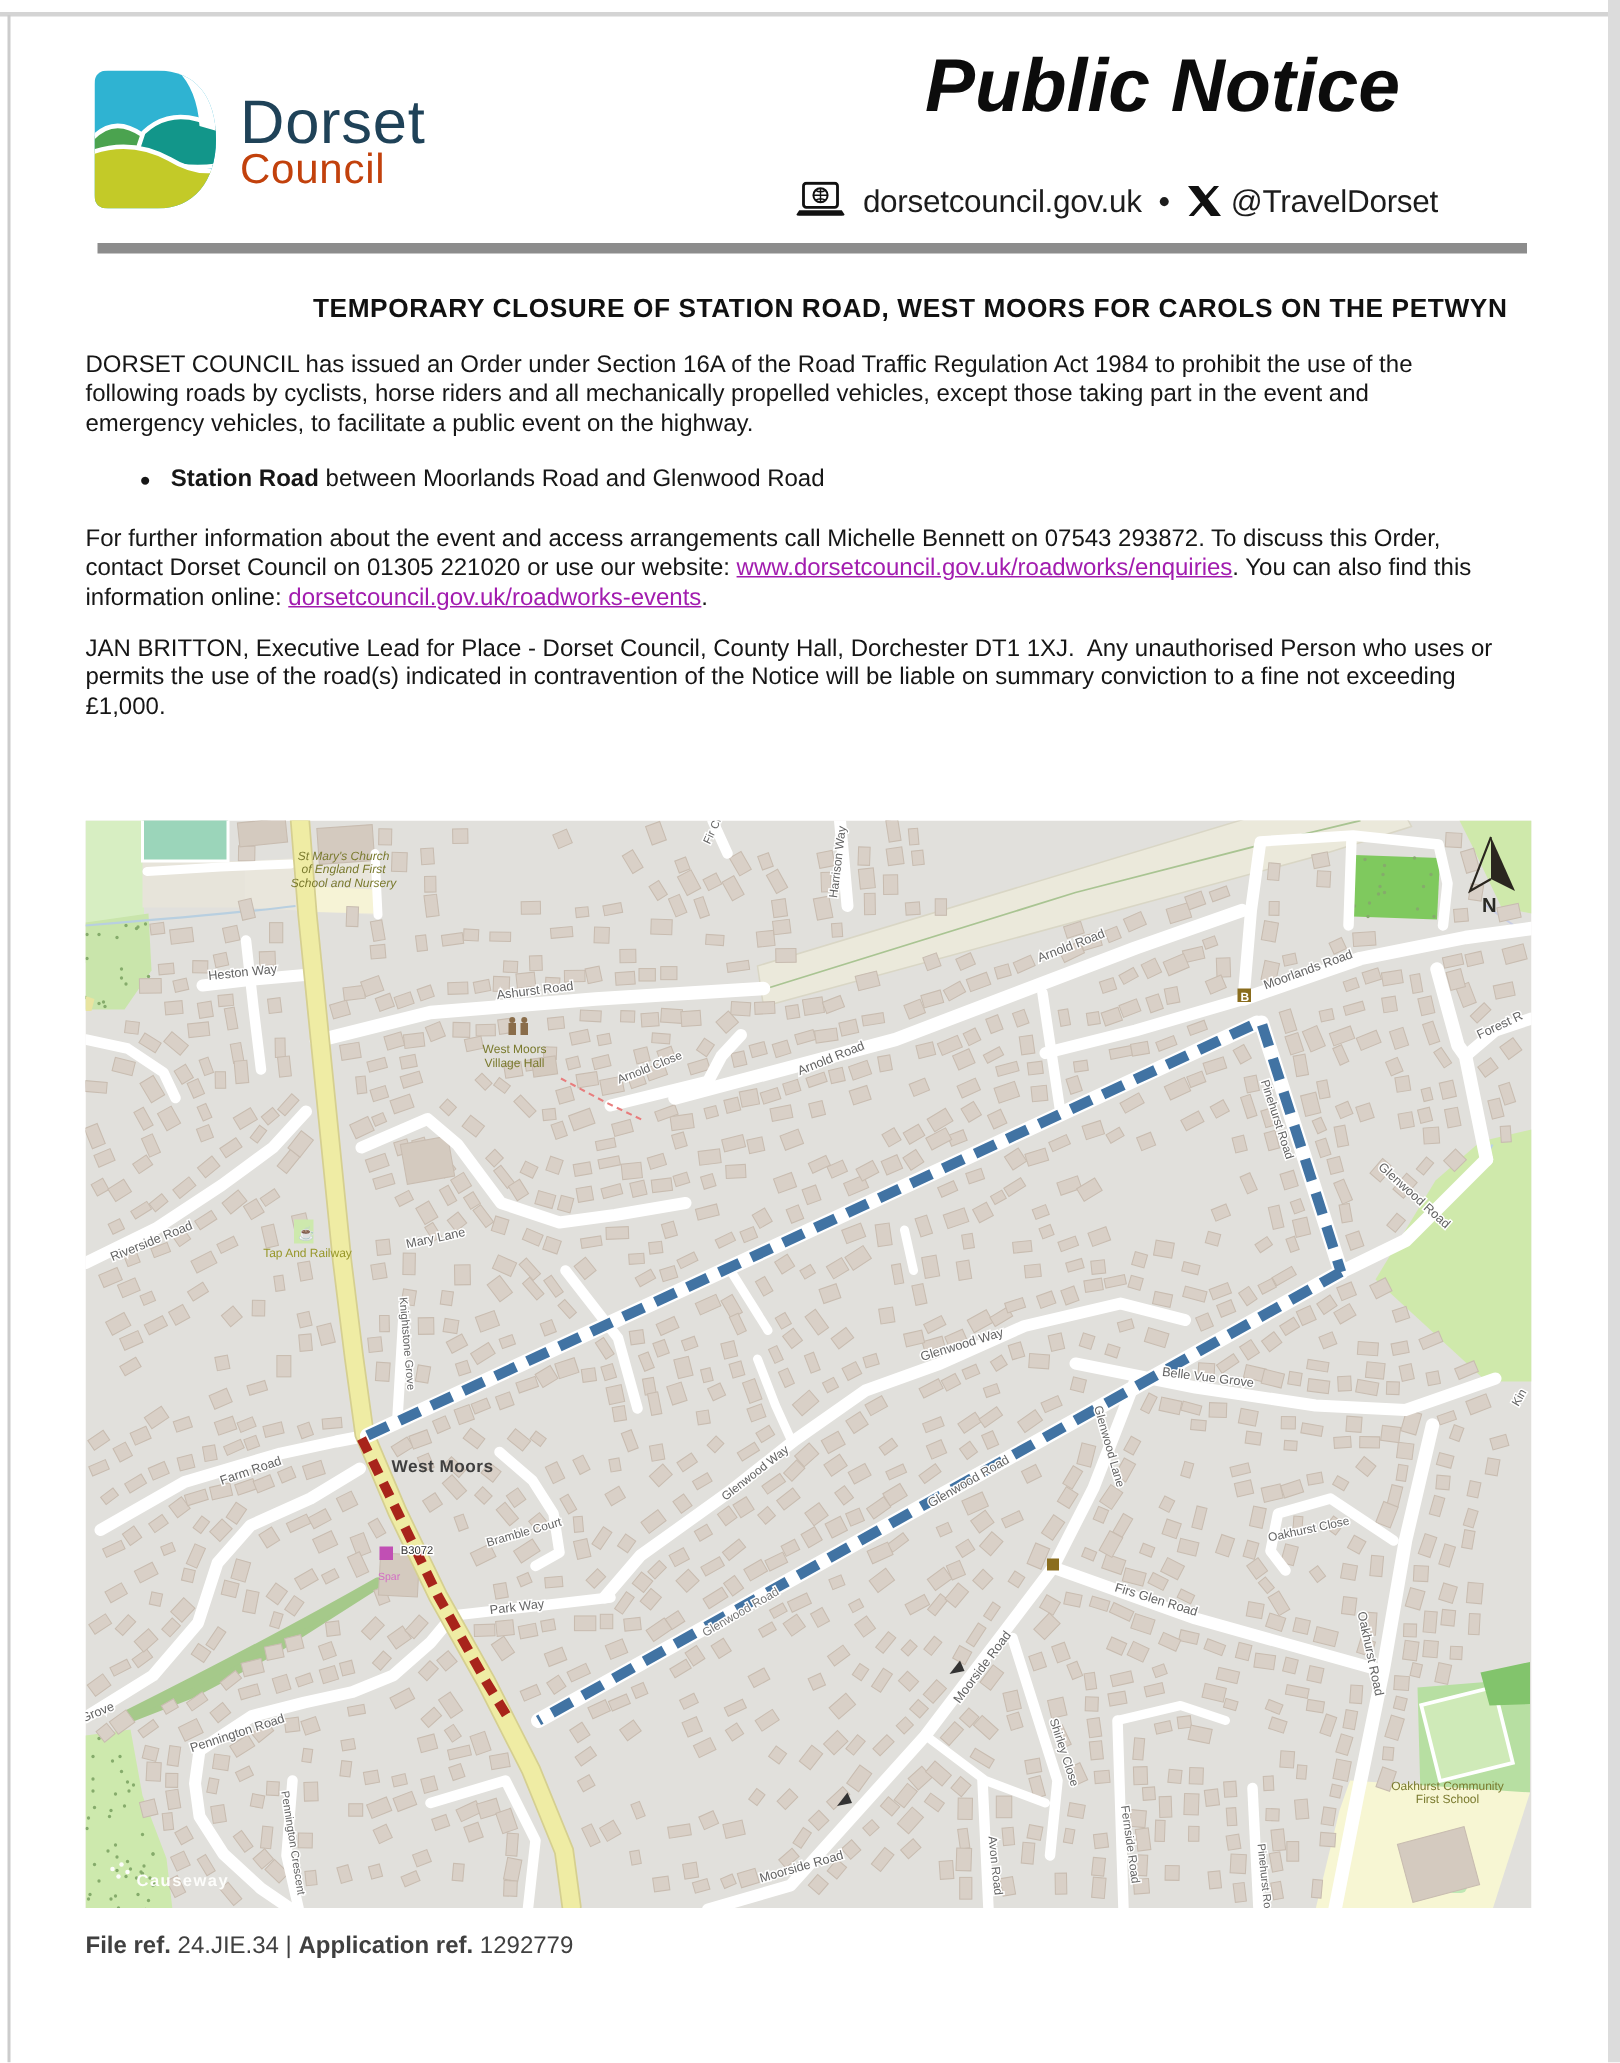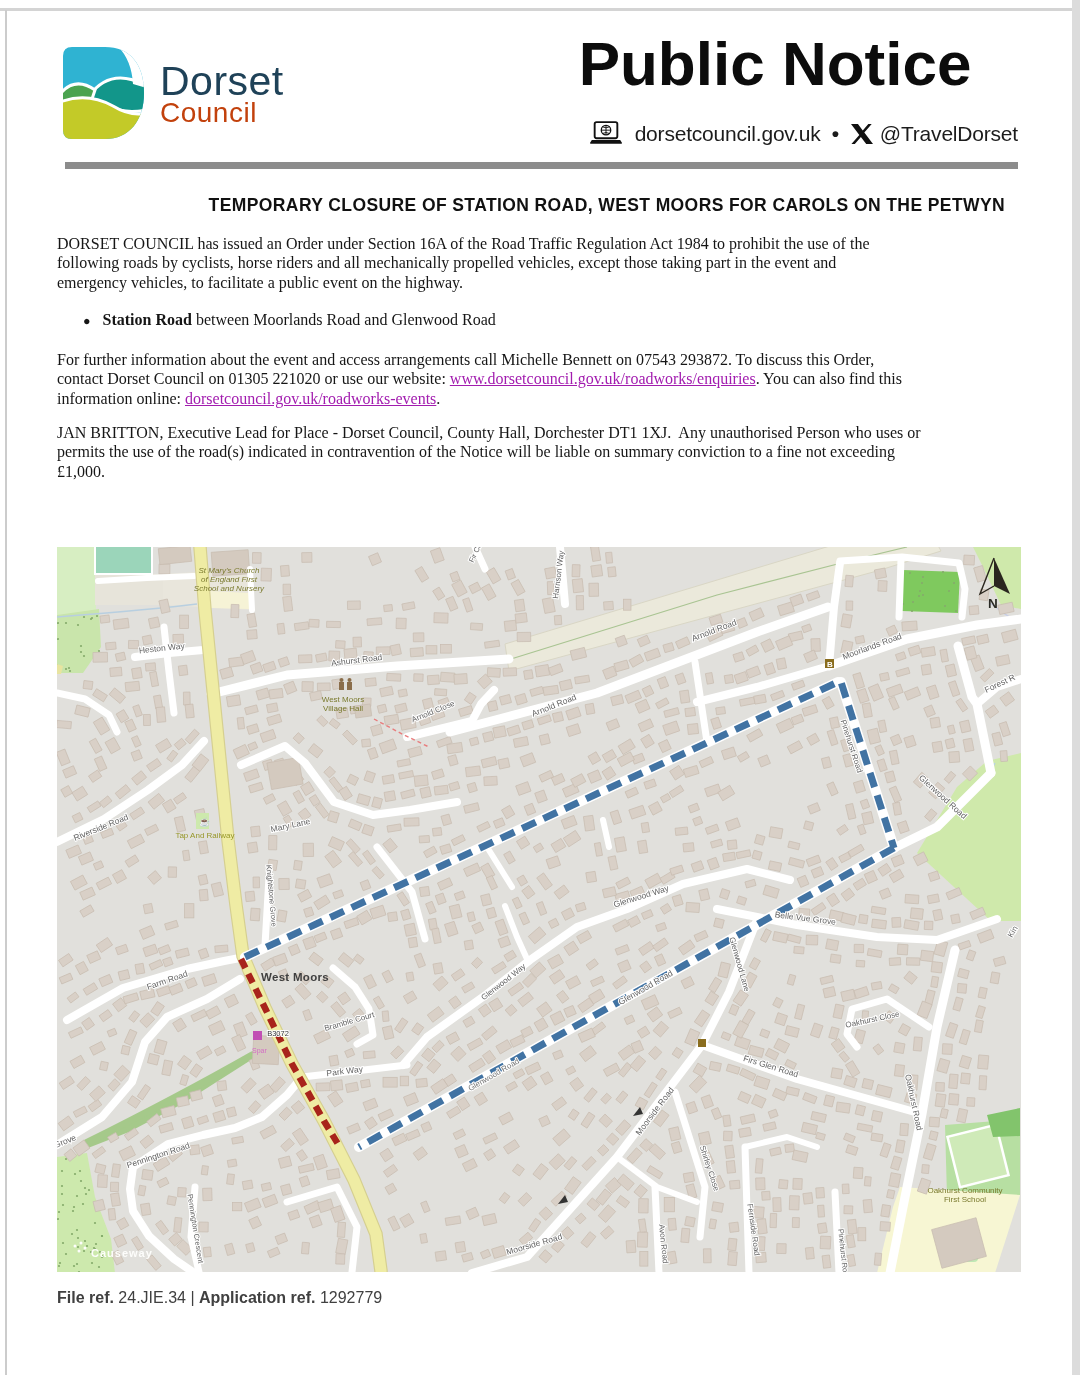--- a/index.html
+++ b/index.html
@@ -2,27 +2,27 @@
 <html><head><meta charset="utf-8">
 <style>
 * { margin:0; padding:0; box-sizing:border-box; }
 body { width:1080px; height:1375px; background:#ffffff; font-family:"Liberation Sans", sans-serif; position:relative; overflow:hidden; }
 .topline { position:absolute; left:0; top:8px; width:1072px; height:3px; background:#d4d4d4; }
 .leftline { position:absolute; left:5px; top:10px; width:2px; height:1365px; background:#cccccc; }
 .rightpanel { position:absolute; left:1072px; top:0; width:8px; height:1375px; background:#dcdcdc; }
 .logo { position:absolute; left:63px; top:44px; }
 .logotext { position:absolute; left:160px; top:58px; color:#1f4258; font-size:41px; letter-spacing:0.5px; }
 .logotext .c { display:block; color:#c2410c; font-size:28px; margin-top:-8px; letter-spacing:0.5px; }
-.pn { position:absolute; left:528px; top:28px; width:494px; text-align:center; font-size:62px; font-weight:bold; color:#0c0c0c; letter-spacing:0px; white-space:nowrap; }
-.sub { position:absolute; left:530px; top:121px; width:488px; text-align:right; font-size:21px; letter-spacing:-0.2px; color:#1c1c1c; }
+.pn { position:absolute; left:528px; top:28px; width:494px; text-align:center; font-size:50px; font-weight:bold; color:#0c0c0c; letter-spacing:0px; white-space:nowrap;font-style:italic; }
+.sub { position:absolute; left:530px; top:121px; width:488px; font-size:21px; letter-spacing:-0.2px; color:#1c1c1c; }
 .sub svg { vertical-align:-4px; }
 .bar { position:absolute; left:65px; top:162px; width:953px; height:6.5px; background:#8c8c8c; }
 .title { position:absolute; left:57px; top:195px; width:948px; text-align:right; font-size:17.5px; font-weight:bold; color:#111; letter-spacing:0.4px; }
 .body { position:absolute; left:57px; top:234px; width:951px; font-size:16px; line-height:19.3px; color:#161616; }
-.body p { margin:0;font-family:Liberation Serif, serif; }
+.body p { margin:0; }
 a { color:#a21caf; }
 .map { position:absolute; left:57px; top:547px; width:964px; height:725px; }
 .fref { position:absolute; left:57px; top:1289px; font-size:16px; color:#404040; }
 </style></head>
 <body>
 <div class="topline"></div>
 <div class="leftline"></div>
 <div class="rightpanel"></div>
 <div class="logo"><svg width="82" height="98" viewBox="0 0 82 98">
 <defs>
@@ -48,21 +48,21 @@
       <path d="M 3,20 H 33 L 35,23 Q 35,24 33,24 H 3 Q 1,24 1,23 Z" fill="#111"></path>
     </svg>&nbsp; dorsetcouncil.gov.uk &nbsp;<b>•</b>&nbsp; <svg width="24" height="22" viewBox="0 0 24 24">
       <path d="M18.9 1.15h3.68l-8.04 9.19L24 22.85h-7.41l-5.8-7.58-6.64 7.58H.47l8.6-9.83L0 1.15h7.59l5.24 6.93z" fill="#111"></path>
     </svg> @TravelDorset</div>
 <div class="bar"></div>
 <div class="title">TEMPORARY CLOSURE OF STATION ROAD, WEST MOORS FOR CAROLS ON THE PETWYN</div>
 <div class="body">
 <p>DORSET COUNCIL has issued an Order under Section 16A of the Road Traffic Regulation Act 1984 to prohibit the use of the<br>
 following roads by cyclists, horse riders and all mechanically propelled vehicles, except those taking part in the event and<br>
 emergency vehicles, to facilitate a public event on the highway.</p>
-<p style="margin-top:18px; margin-left:26px"><span style="font-size:12.5px; line-height:1;">●</span>&nbsp;&nbsp; <b>Station Road</b> between Moorlands Road and Glenwood Road</p>
+<p style="margin-top:18px; margin-left:36px"><span style="font-size:12.5px; line-height:1;">●</span>&nbsp;&nbsp; <b>Station Road</b> between Moorlands Road and Glenwood Road</p>
 <p style="margin-top:21px">For further information about the event and access arrangements call Michelle Bennett on 07543 293872. To discuss this Order,<br>
 contact Dorset Council on 01305 221020 or use our website: <a href="#">www.dorsetcouncil.gov.uk/roadworks/enquiries</a>. You can also find this<br>
 information online: <a href="#">dorsetcouncil.gov.uk/roadworks-events</a>.</p>
 <p style="margin-top:15px">JAN BRITTON, Executive Lead for Place - Dorset Council, County Hall, Dorchester DT1 1XJ.&nbsp; Any unauthorised Person who uses or<br>
 permits the use of the road(s) indicated in contravention of the Notice will be liable on summary conviction to a fine not exceeding<br>
 £1,000.</p>
 </div>
 <div class="map"><svg width="964" height="725" viewBox="0 0 964 725" font-family="Liberation Sans, sans-serif">
 <rect width="964" height="725" fill="#e1e0dc"></rect>
 <polygon points="0,0 39,0 39,95 0,95" fill="#d7eec2"></polygon>

